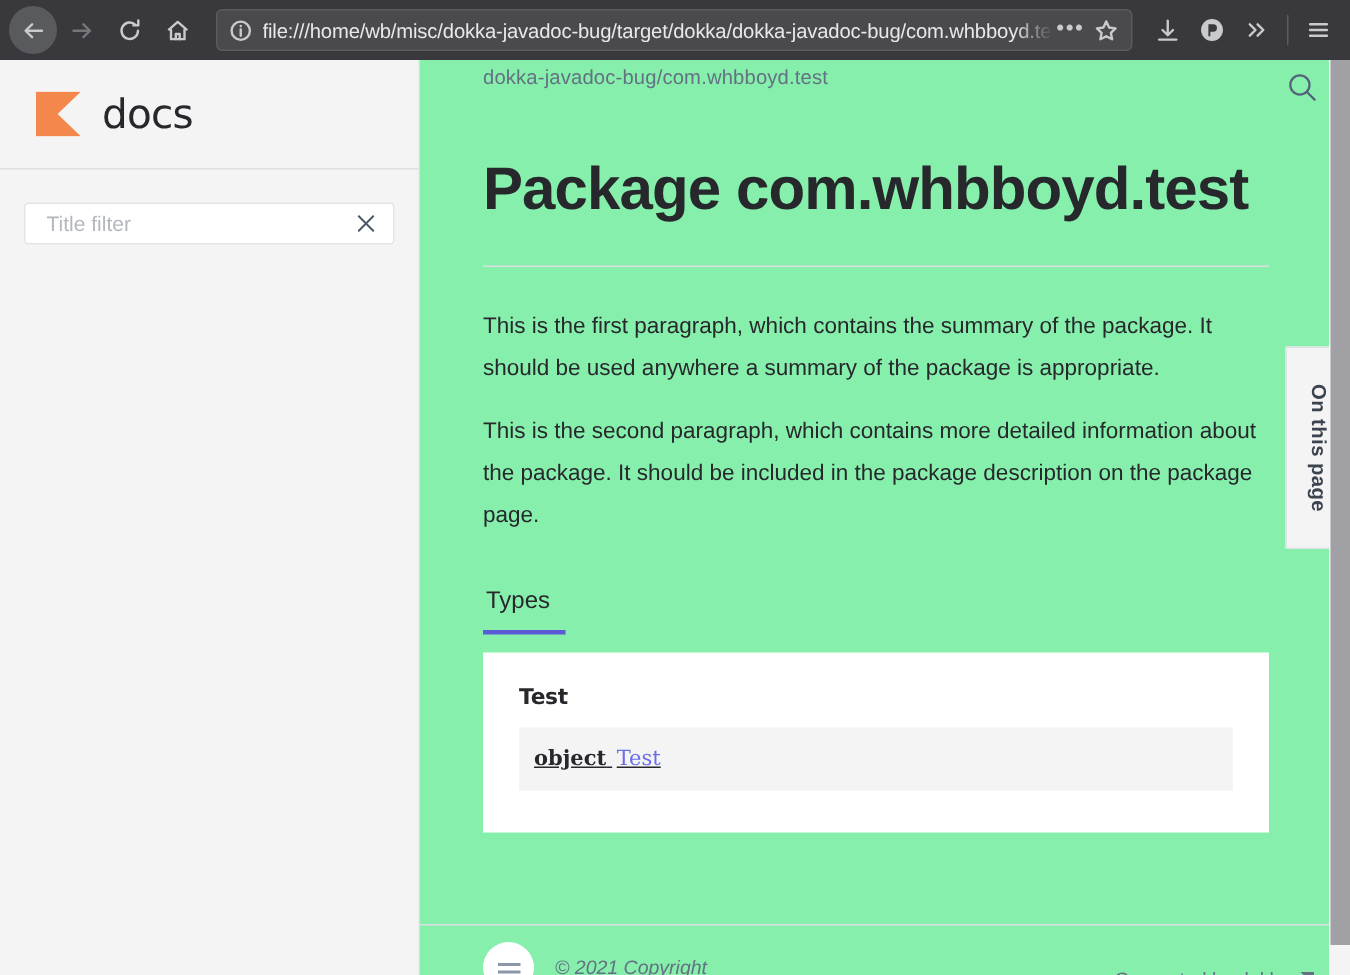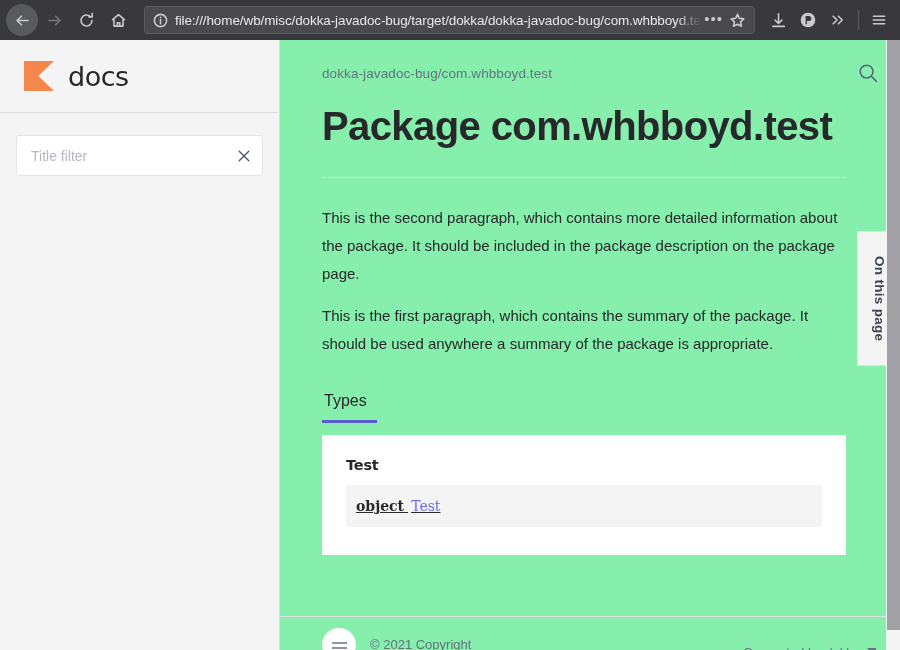--- a/index.html
+++ b/index.html
@@ -130,21 +130,21 @@
   .logo-word {
     margin-left: 14px;
     font-size: 27px;
     font-weight: 400;
     color: #27282c;
     letter-spacing: -0.5px;
     font-family: "DejaVu Sans", sans-serif;
   }
   .filter-wrap {
     margin: 22px 16px 0 16px;
-    height: 41px;
+    height: 28px;
     background: #ffffff;
     border: 1px solid #e1e4e8;
     border-radius: 3px;
     display: flex;
     align-items: center;
     padding: 0 10px 0 12px;
     box-sizing: border-box;
   }
   .filter-input {
     flex: 1 1 auto;
@@ -171,21 +171,21 @@
     overflow: hidden;
     min-width: 0;
   }
   .content-inner {
     padding: 0 40px 0 42px;
     box-sizing: border-box;
     max-width: 606px;
   }
   .breadcrumb-row {
     display: flex;
-    align-items: center;
+    align-items: flex-start;
     justify-content: space-between;
     height: 62px;
     padding: 4px 18px 0 42px;
     box-sizing: border-box;
   }
   .breadcrumb {
     font-size: 13.5px;
     color: #637282;
     letter-spacing: 0.1px;
   }
@@ -302,20 +302,21 @@
     height: 2px;
     background: #8b97a8;
     box-shadow: 0 5px 0 0 #8b97a8;
     margin-top: -4px;
   }
   .footer-text {
     margin-left: 14px;
     font-size: 13px;
     color: #637282;
     margin-bottom: -10px;
+    font-style: italic;
   }
   .footer-right {
     font-size: 13px;
     color: #637282;
     margin-bottom: -10px;
     display: flex;
     align-items: center;
   }
   .footer-right .dokka-mark {
     display: inline-block;
@@ -468,22 +469,22 @@
           <circle cx="9.6" cy="9.6" r="6.4" stroke="#53637a" stroke-width="1.5" fill="none"></circle>
           <path d="M14.3 14.3 19.4 19.4" stroke="#53637a" stroke-width="1.5" stroke-linecap="round"></path>
         </svg>
       </div>
     </div>
 
     <div class="content-inner">
       <h1 class="page-title">Package com.whbboyd.test</h1>
       <hr class="title-rule">
 
+      <p class="para">This is the first paragraph, which contains the summary of the package. It should be used anywhere a summary of the package is appropriate.</p>
       <p class="para">This is the second paragraph, which contains more detailed information about the package. It should be included in the package description on the package page.</p>
-      <p class="para">This is the first paragraph, which contains the summary of the package. It should be used anywhere a summary of the package is appropriate.</p>
 
       <div class="tabs">
         <div class="tab active">Types</div>
       </div>
 
       <div class="card">
         <div class="card-heading">Test</div>
         <div class="card-row">
           <span class="kw">object</span>
           <a class="type-link" href="#">Test</a>

